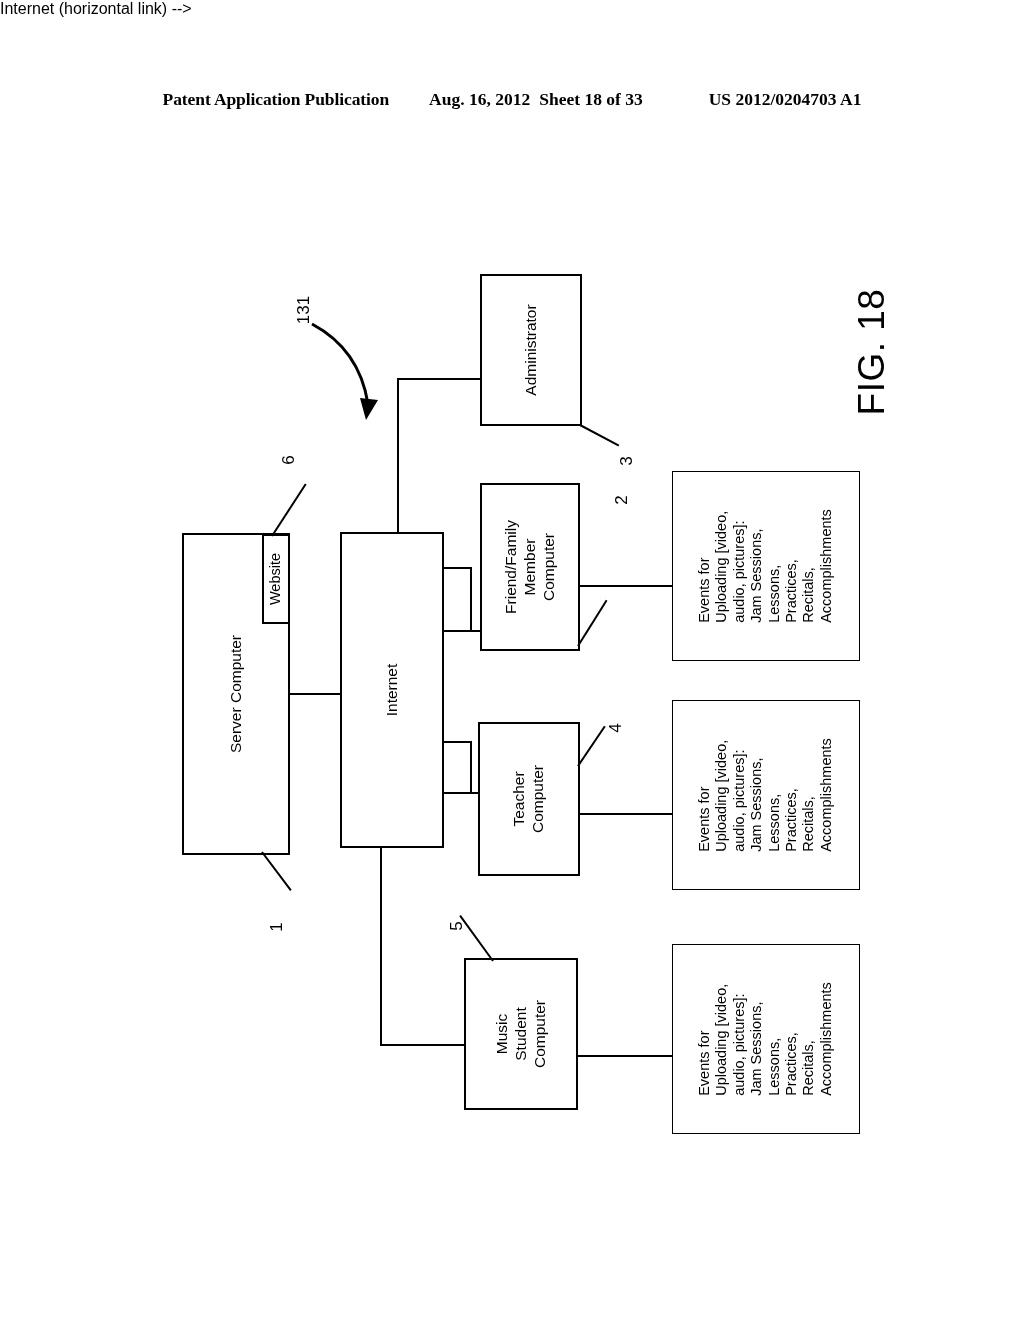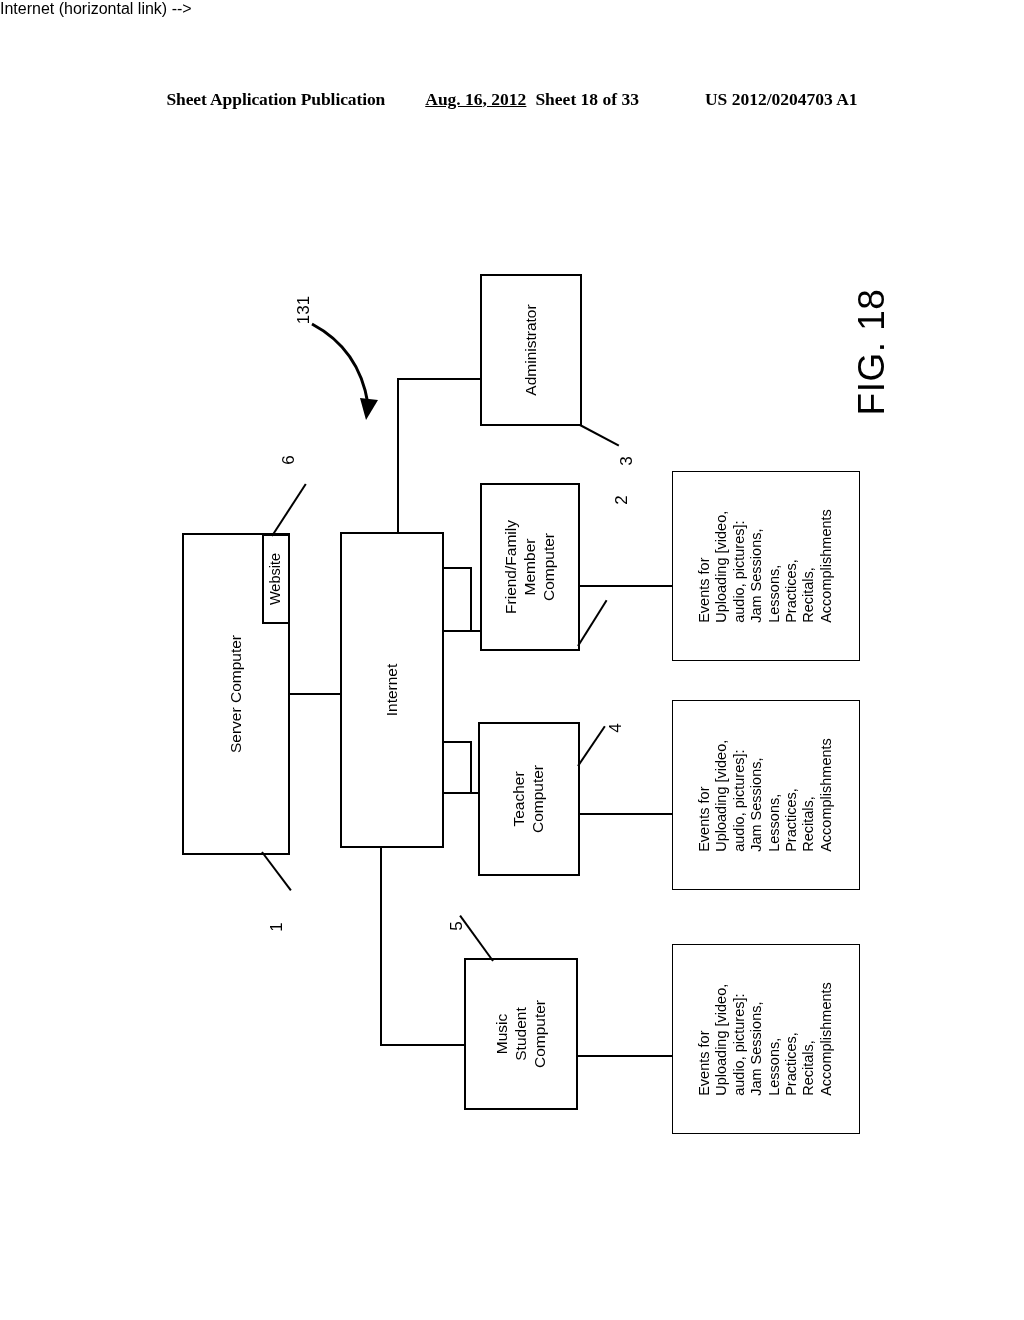--- a/index.html
+++ b/index.html
@@ -27,21 +27,21 @@
     font-family: "Liberation Serif", serif;
     font-weight: bold;
     font-size: 17.5px;
     color: #000;
     display: flex;
     justify-content: center;
     align-items: center;
     white-space: nowrap;
   }
   #header .h-pub { letter-spacing: -0.1px; }
-  #header .h-date { margin-left: 40px; text-decoration: underline; }
+  #header .h-date { margin-left: 40px; }
   #header .h-sheet { margin-left: 9px; }
   #header .h-num { margin-left: 66px; }
 
   
   .fbox {
     position: absolute;
     box-sizing: border-box;
     border: 2.2px solid #000;
     background: #ffffff;
     z-index: 5;
@@ -157,21 +157,21 @@
     z-index: 7;
   }
 </style>
 </head>
 <body>
 
 <div id="page">
 
   
   <div id="header">
-    <span class="h-pub">Sheet Application Publication</span>
+    <span class="h-pub">Patent Application Publication</span>
     <span class="h-date">Aug. 16, 2012</span>
     <span class="h-sheet">Sheet 18 of 33</span>
     <span class="h-num">US 2012/0204703 A1</span>
   </div>
 
   
 
     Internet  (horizontal link) --&gt;
   <div class="ln lnh" style="left:290px; top:693px; width:52px;"></div>
 

